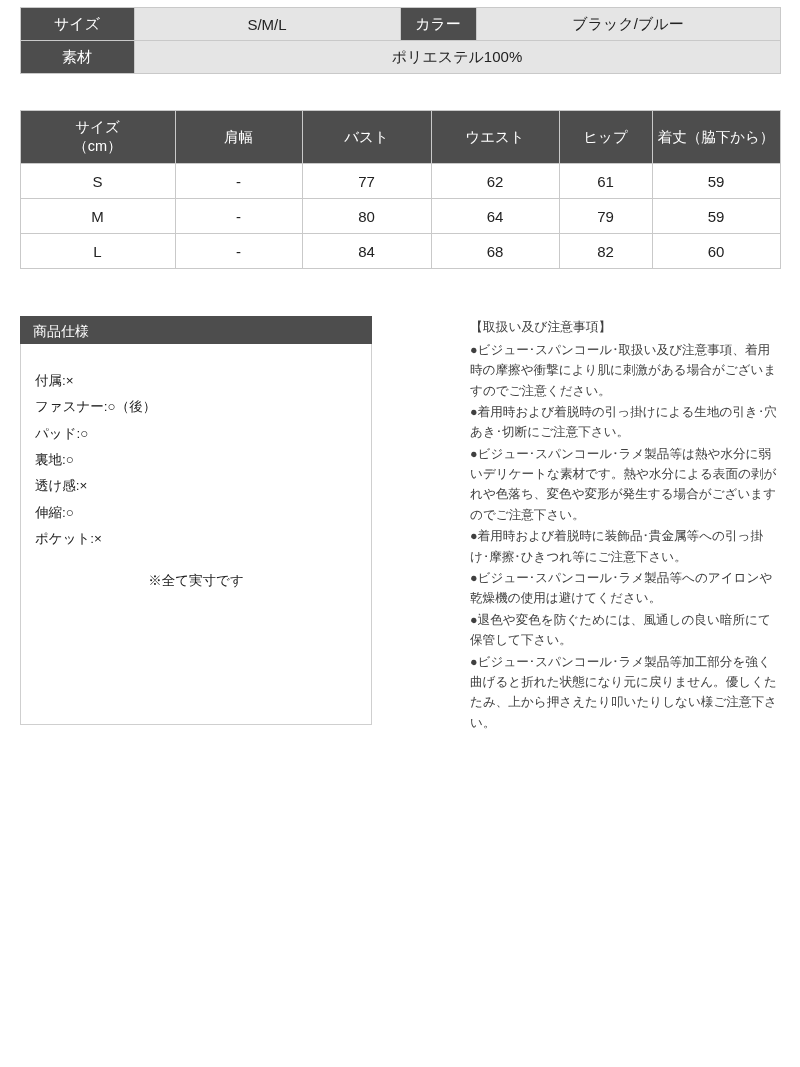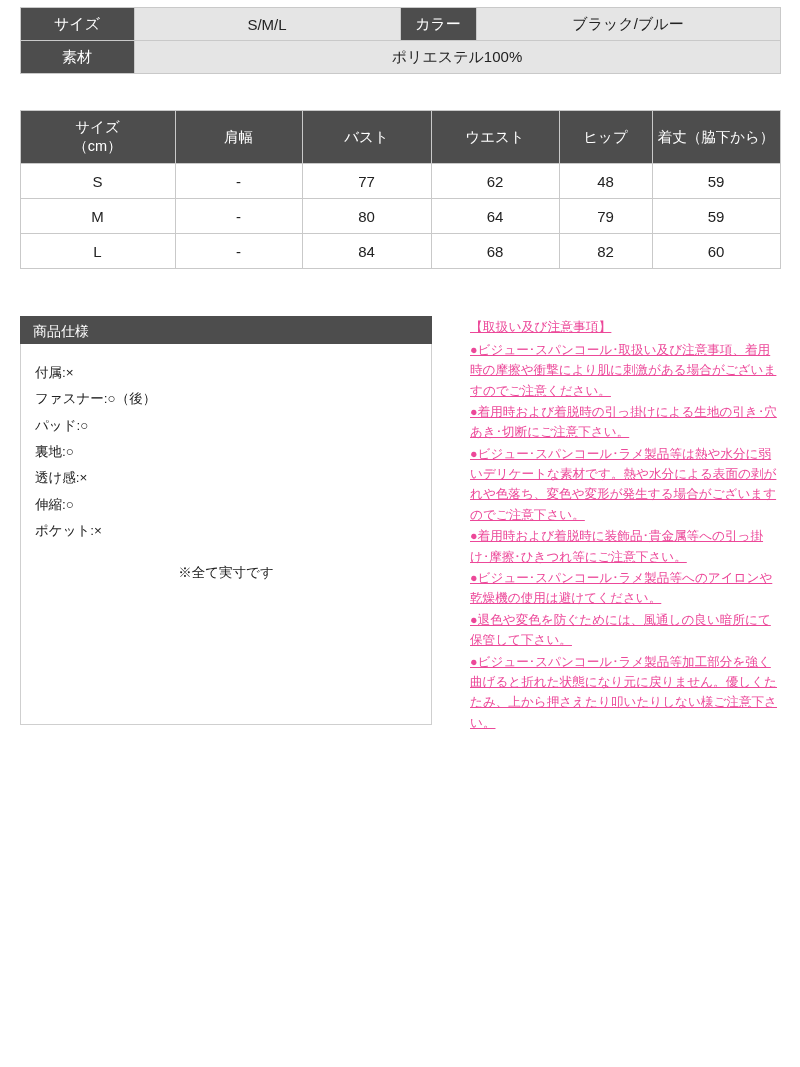--- a/index.html
+++ b/index.html
@@ -77,53 +77,52 @@
 
   
   .bottom {
     margin: 47px auto 0 auto;
     width: 760px;
     display: flex;
     justify-content: space-between;
     align-items: flex-start;
   }
   .panel-left {
-    width: 412px;
+    width: 352px;
   }
   .panel-left .panel-title {
     background: #4d4d4d;
     color: #ffffff;
     font-size: 14px;
     height: 28px;
     line-height: 28px;
     padding-left: 12px;
     border: 1px solid #4d4d4d;
     border-bottom: none;
   }
   .panel-left .panel-body {
     border: 1px solid #cfcfcf;
     border-top: none;
     height: 381px;
-    padding: 16px 14px 0 14px;
+    padding: 24px 14px 0 14px;
     font-size: 13.5px;
     line-height: 1.95;
     color: #222222;
   }
   .panel-left .panel-body .note {
     margin-top: 16px;
     text-align: center;
   }
 
   .panel-right {
     width: 310px;
     font-size: 12.6px;
     line-height: 1.62;
-    color: #ec4899;
+    color: #404040;
     padding-top: 1px;
-    text-decoration: underline;
   }
   .panel-right .care-title {
     font-size: 12.8px;
     margin-bottom: 2px;
   }
   .panel-right p {
     margin: 0 0 1px 0;
     text-indent: 0;
   }
   .panel-right p.bullet {
@@ -177,21 +176,21 @@
         <th>ヒップ</th>
         <th>着丈（脇下から）</th>
       </tr>
     </thead>
     <tbody>
       <tr>
         <td>S</td>
         <td>-</td>
         <td>77</td>
         <td>62</td>
-        <td>48</td>
+        <td>61</td>
         <td>59</td>
       </tr>
       <tr>
         <td>M</td>
         <td>-</td>
         <td>80</td>
         <td>64</td>
         <td>79</td>
         <td>59</td>
       </tr>

